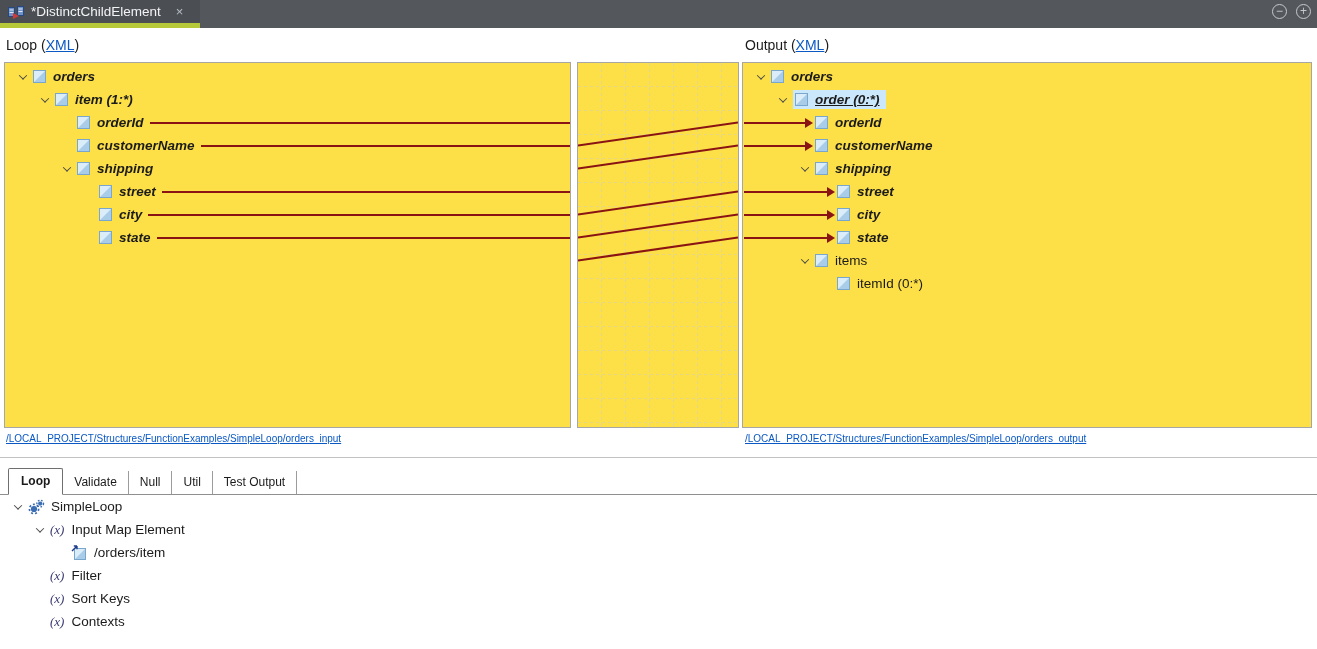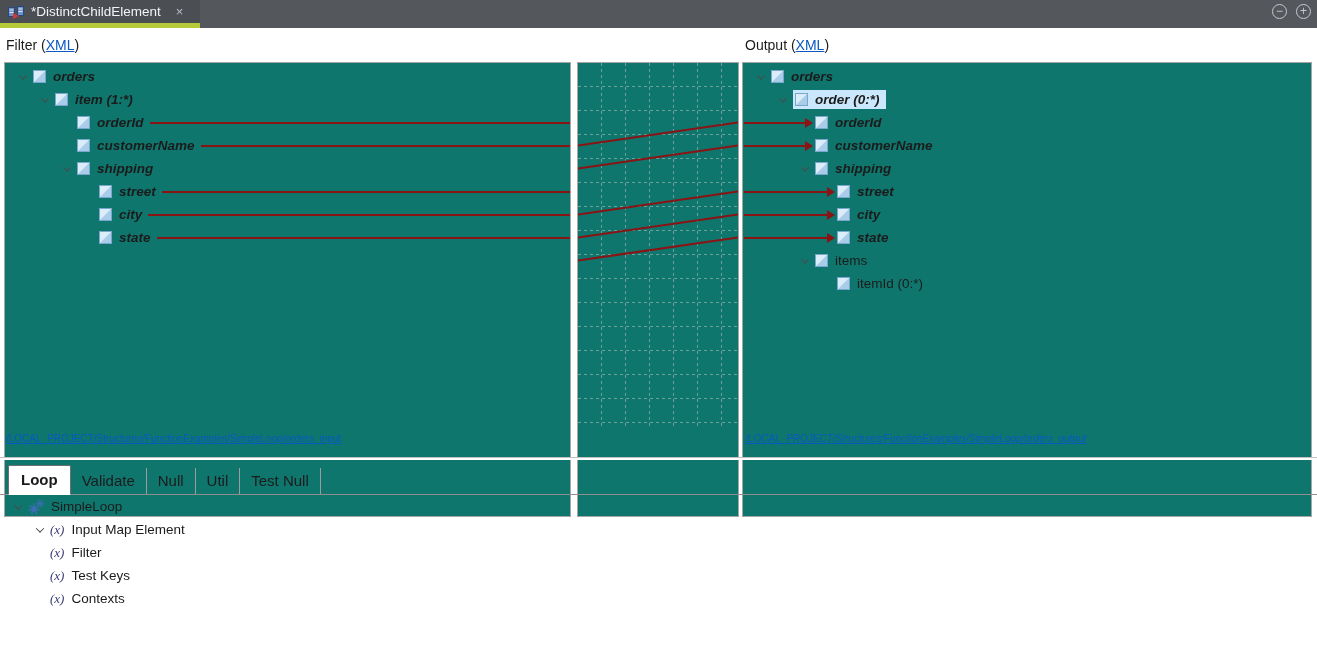--- a/index.html
+++ b/index.html
@@ -15,21 +15,21 @@
   .win-controls { position:absolute; right:6px; top:4px; display:flex; gap:9px; }
   .circle-btn { width:15px; height:15px; border:1.3px solid #c6cad0; border-radius:50%;
                 color:#c6cad0; font-size:12px; line-height:12px; text-align:center; }
 
   
   .pane-header { position:absolute; top:37px; font-size:14px; color:#1b1b1b; }
   a.lnk, .lnk { color:#0a58c4; text-decoration:underline; cursor:pointer;text-align:right; }
   .path-link { position:absolute; top:433px; font-size:10px; }
 
   
-  .panel { position:absolute; top:62px; height:455px; background:#0f766e;
+  .panel { position:absolute; top:62px; height:366px; background:#fde047;
            border:1px solid #a6a6a6; padding-top:2px; overflow:hidden; }
   #inputPanel  { left:4px;   width:567px; }
   #gridPanel   { left:577px; width:162px; padding:0; }
   #outputPanel { left:742px; width:570px; }
   .gridsvg { display:block; }
   .mapline { stroke:#8a1414; stroke-width:2.2; }
 
   
   .row { display:flex; align-items:center; height:23px; position:relative;
          font-size:13.5px; color:#1b1b1b; white-space:nowrap; }
@@ -40,30 +40,30 @@
   .icon-xml { width:13px; height:13px; flex:0 0 13px; margin-right:7px;
               background:linear-gradient(135deg,#dcedfa 49%,#a9cde9 51%);
               border:1px solid #79a6cc; }
   .mline { flex:1; height:2px; background:#8a1414; margin-left:6px; margin-right:0; }
   .arrow { position:absolute; left:1px; top:50%; margin-top:-1px; height:2px; background:#8a1414; }
   .arrow::after { content:""; position:absolute; right:-7px; top:-4px; width:0; height:0;
                   border-left:8px solid #8a1414; border-top:5px solid transparent; border-bottom:5px solid transparent; }
   .aL2 { width:62px; } .aL3 { width:84px; }
   .pl8{padding-left:8px;} .pl30{padding-left:30px;} .pl50{padding-left:50px;}
   .pl52{padding-left:52px;} .pl72{padding-left:72px;} .pl94{padding-left:94px;}
-  .selwrap { display:flex; align-items:center; background:#cbe7fb; padding:2px 6px 2px 2px; }
+  .selwrap { display:flex; align-items:center; background:#cbe7fb; padding:2px 6px 2px 2px;text-decoration:underline; }
 
   
   .splitter { position:absolute; left:0; top:457px; width:1317px; height:3px;
               border-top:1px solid #c2c2c2; background:#fff; }
 
   
   .tabs { position:absolute; left:0; top:468px; width:1317px; height:27px;
           display:flex; align-items:flex-end; padding-left:8px; border-bottom:1px solid #8f8f8f; }
-  .tab { font-size:15px; color:#1b1b1b; padding:4px 11px 5px 11px; border-right:1px solid #9c9c9c; }
+  .tab { font-size:12px; color:#1b1b1b; padding:4px 11px 5px 11px; border-right:1px solid #9c9c9c; }
   .tab.active { font-weight:bold; border:1px solid #6f6f6f; border-bottom:1px solid #fff;
                 border-radius:2px 2px 0 0; margin-bottom:-1px; background:#fff; padding:5px 12px 6px 12px; }
   .tab:nth-child(2) { border-left:none; }
 
   
   .btree { position:absolute; left:0; top:495px; width:700px; }
   .fx { font-family:"Liberation Serif",serif; font-style:italic; color:#3a3a72;
         font-size:13px; margin-right:7px; flex:0 0 auto; }
   .icon-gears { width:17px; height:16px; flex:0 0 17px; margin-right:6px; }
   .icon-mapped { position:relative; width:15px; height:15px; flex:0 0 15px; margin-right:7px; }
@@ -88,21 +88,21 @@
       </svg>
       <span class="title">*DistinctChildElement</span>
       <span class="close">×</span>
     </div>
     <div class="win-controls">
       <div class="circle-btn">−</div>
       <div class="circle-btn">+</div>
     </div>
   </div>
 
-  <div class="pane-header" style="left:6px;"><span>Filter (</span><span class="lnk">XML</span><span>)</span></div>
+  <div class="pane-header" style="left:6px;"><span>Loop (</span><span class="lnk">XML</span><span>)</span></div>
   <div class="pane-header" style="left:745px;"><span>Output (</span><span class="lnk">XML</span><span>)</span></div>
 
   <div class="panel" id="inputPanel">
     <div class="row pl8">
       <span class="chev">
           <i></i>
         </span>
       <span class="icon-xml"></span>
       <span class="bold">orders</span>
     </div>
@@ -219,30 +219,30 @@
       <span class="icon-xml"></span>
       <span>items</span>
     </div>
     <div class="row pl94">
       <span class="icon-xml"></span>
       <span>itemId (0:*)</span>
     </div>
   </div>
 
   <div class="path-link lnk" style="left:6px;">/LOCAL_PROJECT/Structures/FunctionExamples/SimpleLoop/orders_input</div>
-  <div class="path-link lnk" style="left:745px;font-style:italic;">/LOCAL_PROJECT/Structures/FunctionExamples/SimpleLoop/orders_output</div>
+  <div class="path-link lnk" style="left:745px;">/LOCAL_PROJECT/Structures/FunctionExamples/SimpleLoop/orders_output</div>
 
   <div class="splitter"></div>
 
   <div class="tabs">
     <div class="tab active">Loop</div>
     <div class="tab">Validate</div>
     <div class="tab">Null</div>
     <div class="tab">Util</div>
-    <div class="tab">Test Null</div>
+    <div class="tab">Test Output</div>
   </div>
 
   <div class="btree">
     <div class="row pl8">
       <span class="chev">
           <i></i>
         </span>
       <svg class="icon-gears" viewBox="0 0 17 16">
         <circle cx="6" cy="10" r="3.1" fill="#3a6db2"></circle>
         <circle cx="6" cy="10" r="4.6" fill="none" stroke="#3a6db2" stroke-width="1.7" stroke-dasharray="2 2"></circle>
@@ -251,27 +251,36 @@
       </svg>
       <span>SimpleLoop</span>
     </div>
     <div class="row pl30">
       <span class="chev">
           <i></i>
         </span>
       <span class="fx">(x)</span>
       <span>Input Map Element</span>
     </div>
+    <div class="row pl72">
+      <span class="icon-mapped">
+        <span class="icon-xml"></span>
+        <svg width="9" height="9">
+          <path d="M1,8 L6,3 M6,3 H2.8 M6,3 V6.2" stroke="#1f3d8c" stroke-width="1.4" fill="none"></path>
+        </svg>
+      </span>
+      <span>/orders/item</span>
+    </div>
     <div class="row pl50">
       <span class="fx">(x)</span>
       <span>Filter</span>
     </div>
     <div class="row pl50">
       <span class="fx">(x)</span>
-      <span>Test Keys</span>
+      <span>Sort Keys</span>
     </div>
     <div class="row pl50">
       <span class="fx">(x)</span>
       <span>Contexts</span>
     </div>
   </div>
 
 </div>
 
 </body></html>

